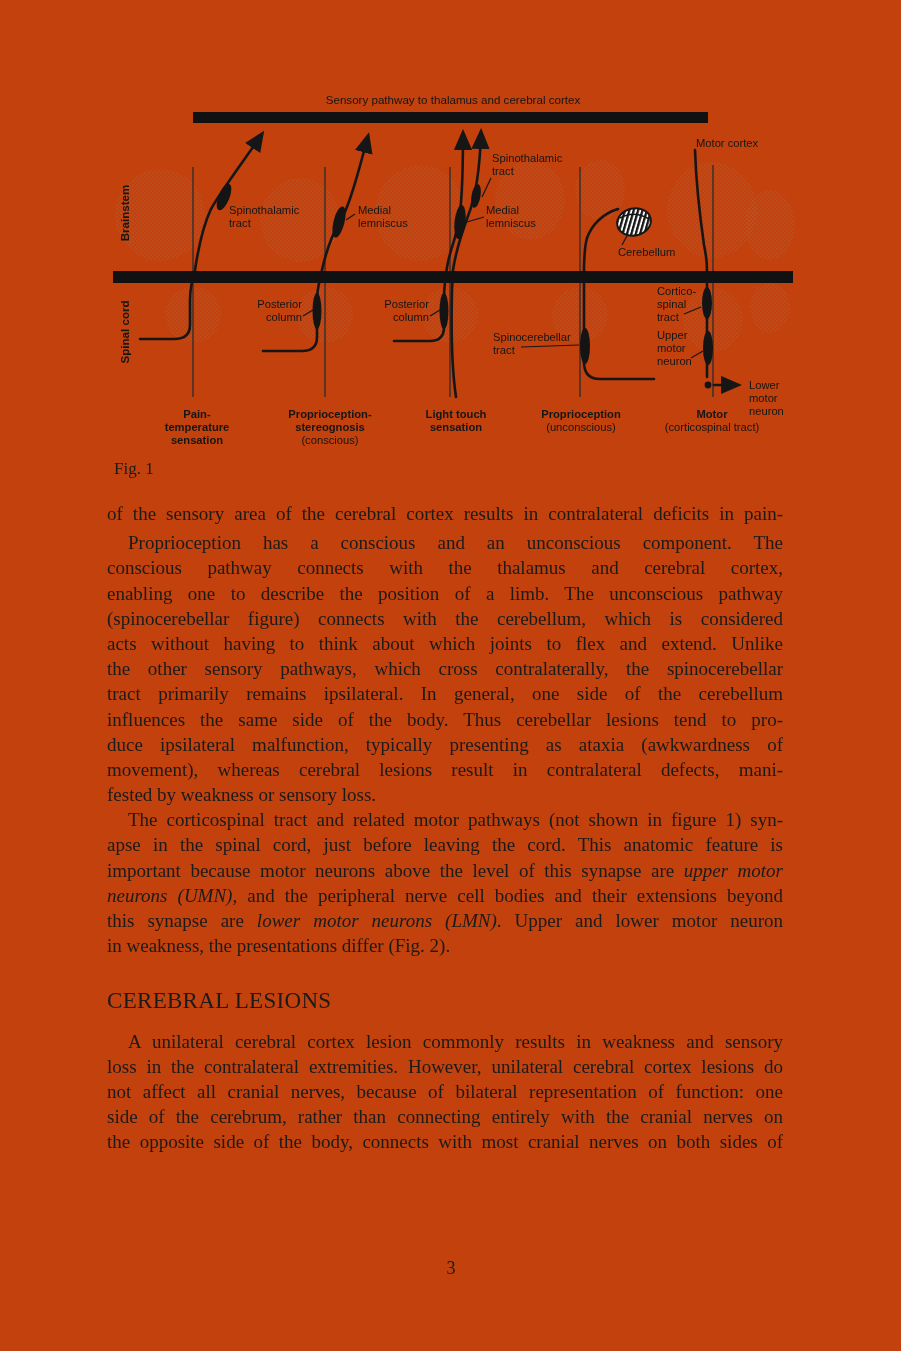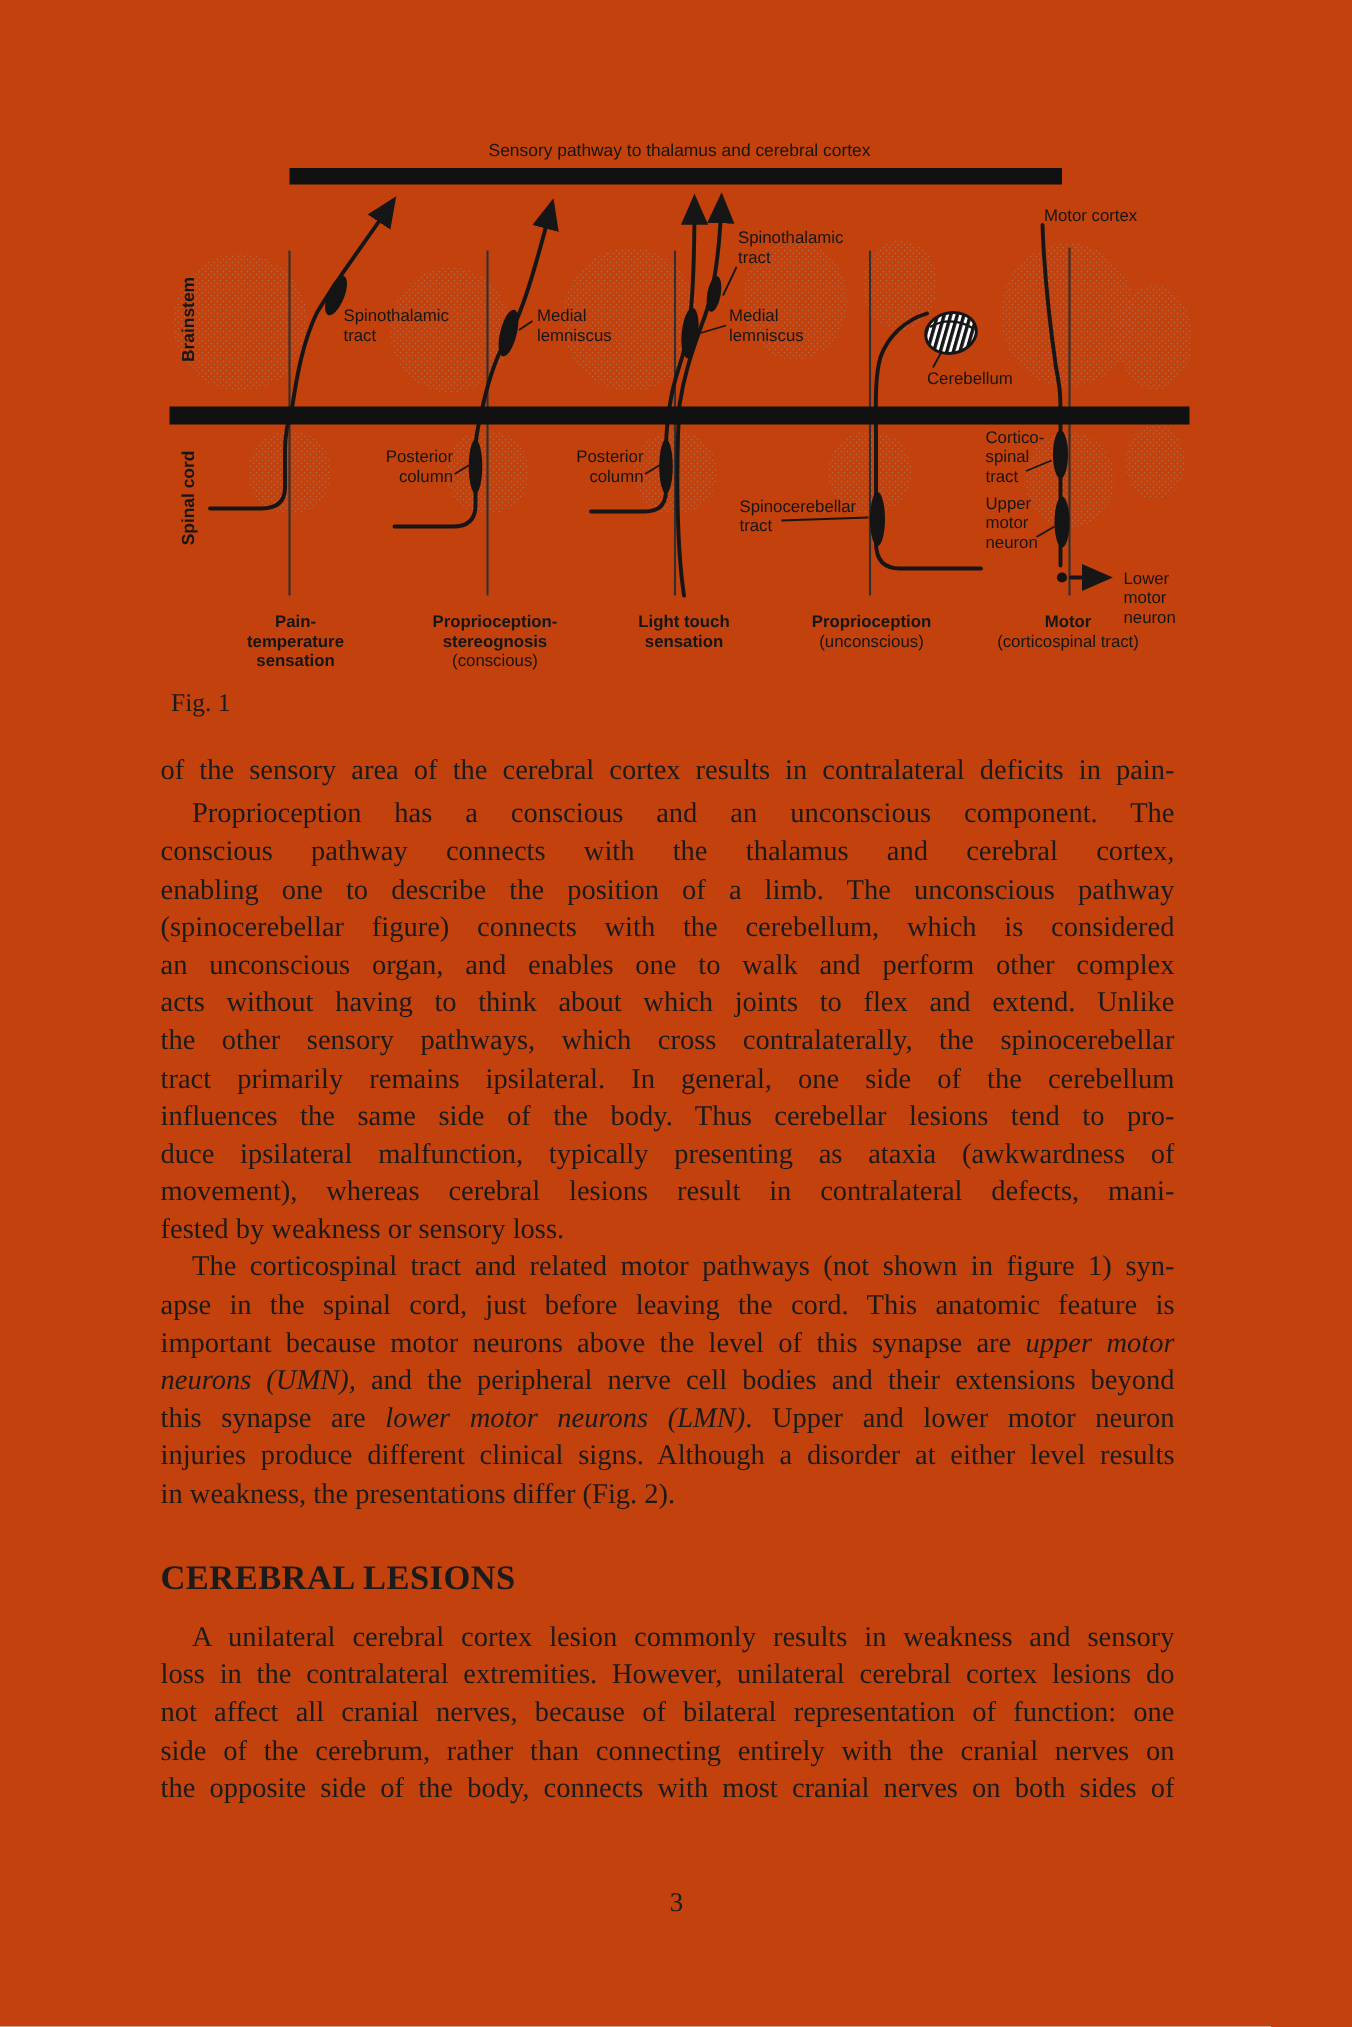--- a/index.html
+++ b/index.html
@@ -10,21 +10,21 @@
   .fig text.bold{font-weight:bold}
   .fig text.mid{text-anchor:middle}
   .fig text.end{text-anchor:end}
   .fig text.big{font-size:11.6px}
   .figcap{position:absolute;left:114px;top:459px;font-size:17px}
   .bodytext{position:absolute;left:107px;top:501px;width:676px;font-size:19px;line-height:25.2px}
   .ln{height:25.2px;overflow:hidden}
   .ln.just{text-align:justify;text-align-last:justify}
   .ln.ind{text-indent:21px}
   .para.gap{margin-top:4px}
-  .heading{font-size:23px;font-weight:bold;letter-spacing:.3px;margin:30px 0 15px 0}
+  .heading{font-size:23px;font-weight:normal;letter-spacing:.3px;margin:30px 0 15px 0}
   .pageno{position:absolute;left:113px;top:1258px;width:676px;text-align:center;font-size:18px}
 </style>
 </head>
 <body>
 
 <div class="page">
 
   <svg class="fig" width="901" height="470" viewBox="0 0 901 470">
     <defs>
       <marker id="arr" markerWidth="10" markerHeight="10" refX="6.5" refY="3.5" orient="auto">
@@ -186,36 +186,34 @@
 
   <div class="bodytext">
     <div class="para">
         <div class="ln just">of the sensory area of the cerebral cortex results in contralateral deficits in pain-</div>
       </div>
     <div class="para gap">
         <div class="ln just ind">Proprioception has a conscious and an unconscious component. The</div>
         <div class="ln just">conscious pathway connects with the thalamus and cerebral cortex,</div>
         <div class="ln just">enabling one to describe the position of a limb. The unconscious pathway</div>
         <div class="ln just">(spinocerebellar figure) connects with the cerebellum, which is considered</div>
-        <div class="ln just">an unconscious organ, and enables one to walk and perform other complex</div>
         <div class="ln just">acts without having to think about which joints to flex and extend. Unlike</div>
         <div class="ln just">the other sensory pathways, which cross contralaterally, the spinocerebellar</div>
         <div class="ln just">tract primarily remains ipsilateral. In general, one side of the cerebellum</div>
         <div class="ln just">influences the same side of the body. Thus cerebellar lesions tend to pro-</div>
         <div class="ln just">duce ipsilateral malfunction, typically presenting as ataxia (awkwardness of</div>
         <div class="ln just">movement), whereas cerebral lesions result in contralateral defects, mani-</div>
         <div class="ln">fested by weakness or sensory loss.</div>
       </div>
     <div class="para">
         <div class="ln just ind">The corticospinal tract and related motor pathways (not shown in figure 1) syn-</div>
         <div class="ln just">apse in the spinal cord, just before leaving the cord. This anatomic feature is</div>
         <div class="ln just">important because motor neurons above the level of this synapse are <i>upper motor</i></div>
         <div class="ln just"><i>neurons (UMN),</i> and the peripheral nerve cell bodies and their extensions beyond</div>
         <div class="ln just">this synapse are <i>lower motor neurons (LMN)</i>. Upper and lower motor neuron</div>
-        <div class="ln just">injuries produce different clinical signs. Although a disorder at either level results</div>
         <div class="ln">in weakness, the presentations differ (Fig. 2).</div>
       </div>
     <h2 class="heading">CEREBRAL LESIONS</h2>
     <div class="para">
         <div class="ln just ind">A unilateral cerebral cortex lesion commonly results in weakness and sensory</div>
         <div class="ln just">loss in the contralateral extremities. However, unilateral cerebral cortex lesions do</div>
         <div class="ln just">not affect all cranial nerves, because of bilateral representation of function: one</div>
         <div class="ln just">side of the cerebrum, rather than connecting entirely with the cranial nerves on</div>
         <div class="ln just">the opposite side of the body, connects with most cranial nerves on both sides of</div>
       </div>

